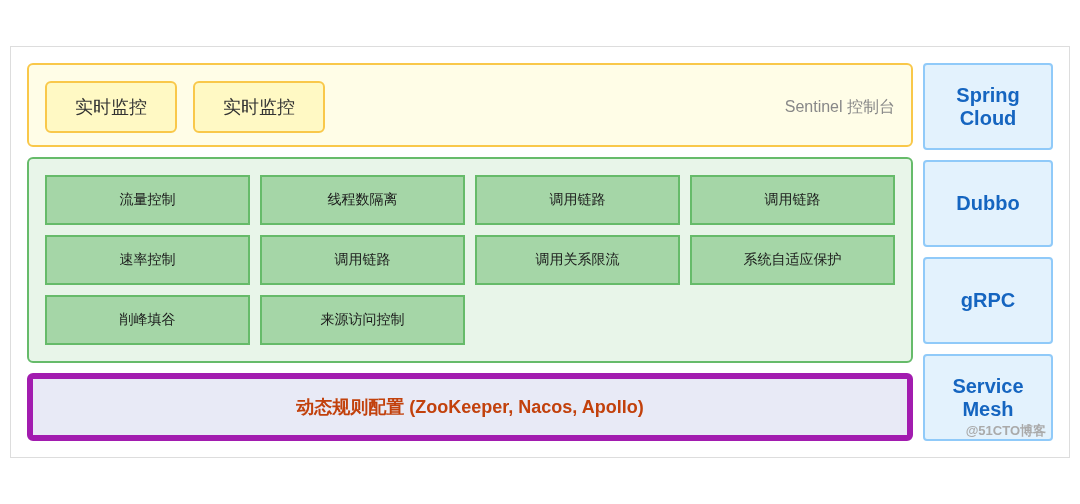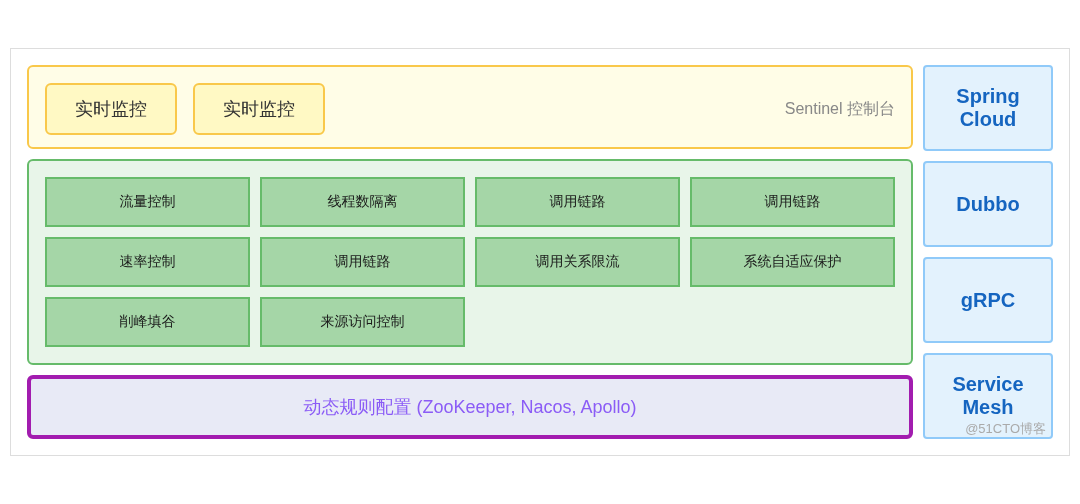--- a/index.html
+++ b/index.html
@@ -95,27 +95,27 @@
       font-weight: 500;
       text-align: left;
       display: flex;
       align-items: center;
       justify-content: center;
     }
 
     
     .dynamic-section {
       background: #e8eaf6;
-      border: 4px solid #a21caf;
+      border: 6px solid #a21caf;
       border-radius: 6px;
       padding: 16px;
       text-align: center;
       font-size: 18px;
-      color: #8b5cf6;
-      font-weight: 400;
+      color: #c2410c;
+      font-weight: 700;
     }
 
     
     .right-panel {
       width: 130px;
       display: flex;
       flex-direction: column;
       gap: 10px;
     }
 
@@ -133,20 +133,21 @@
       font-weight: 600;
       padding: 10px;
     }
 
     .watermark {
       position: absolute;
       bottom: 18px;
       right: 24px;
       font-size: 13px;
       color: #aaa;
+      font-weight: bold;
     }
 
     .diagram-container {
       position: relative;
       width: 1060px;
     }
   </style>
 </head>
 <body>
 

